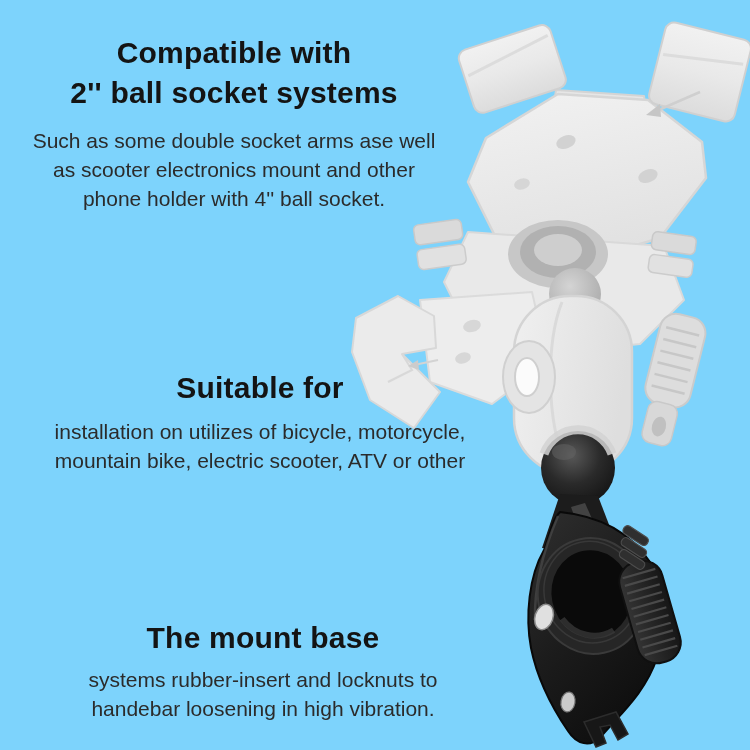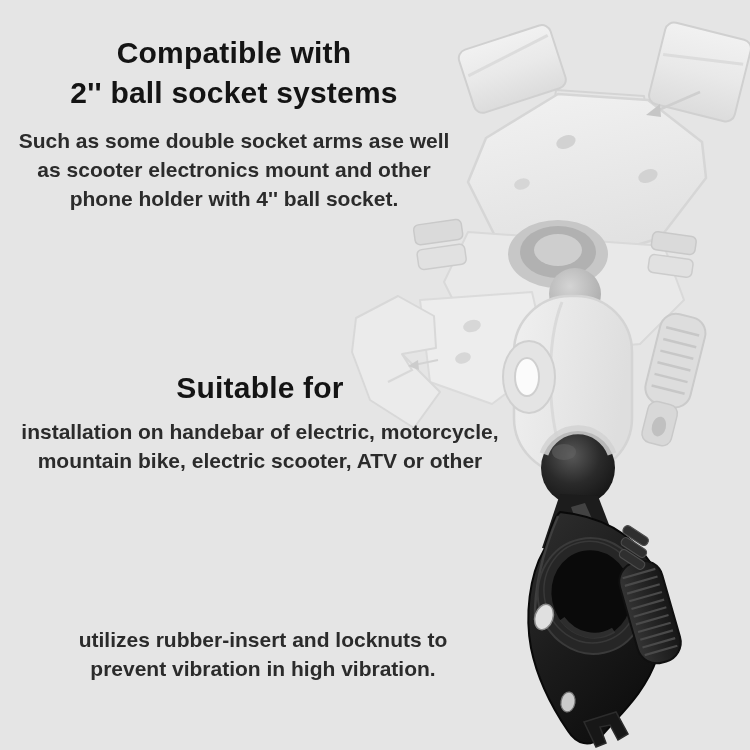--- a/index.html
+++ b/index.html
@@ -1,25 +1,25 @@
 <!DOCTYPE html>
 <html><head>
 <meta charset="utf-8">
 <style>
   html,body{margin:0;padding:0;background:#fff;}
   .page{
-    position:relative;width:750px;height:750px;background:#e5e5e5;overflow:hidden;
+    position:relative;width:750px;height:750px;background:#7dd3fc;overflow:hidden;
     font-family:"Liberation Sans","DejaVu Sans",sans-serif;
   }
   .illu{position:absolute;left:0;top:0;width:750px;height:750px;}
   .sec{position:absolute;text-align:center;z-index:2;}
   .sec h2{margin:0;padding:0;}
   .sec p{margin:0;padding:0;}
   .hl{display:block;font-weight:700;font-size:30px;line-height:40px;color:#141414;letter-spacing:0.2px;}
-  .bl{display:block;font-size:21px;line-height:29px;color:#2b2b2b;font-weight:bold;}
+  .bl{display:block;font-size:21px;line-height:29px;color:#2b2b2b;}
   .sec1{left:0;top:33px;width:468px;}
   .sec1 .body{margin-top:13px;}
   .sec2{left:0;top:368px;width:520px;}
   .sec2 .body{margin-top:9px;}
   .sec3{left:0;top:618px;width:526px;}
   .sec3 .body{margin-top:7px;}
 </style>
 </head>
 <body>
 
@@ -178,25 +178,28 @@
       <span class="bl">as scooter electronics mount and other</span>
       <span class="bl">phone holder with 4'' ball socket.</span>
     </p>
   </section>
 
   <section class="sec sec2">
     <h2>
       <span class="hl">Suitable for</span>
     </h2>
     <p class="body">
-      <span class="bl">installation on handebar of electric, motorcycle,</span>
+      <span class="bl">installation on utilizes of bicycle, motorcycle,</span>
       <span class="bl">mountain bike, electric scooter, ATV or other</span>
     </p>
   </section>
 
   <section class="sec sec3">
+    <h2>
+      <span class="hl">The mount base</span>
+    </h2>
     <p class="body">
-      <span class="bl">utilizes rubber-insert and locknuts to</span>
-      <span class="bl">prevent vibration in high vibration.</span>
+      <span class="bl">systems rubber-insert and locknuts to</span>
+      <span class="bl">handebar loosening in high vibration.</span>
     </p>
   </section>
 
 </div>
 
 </body></html>

